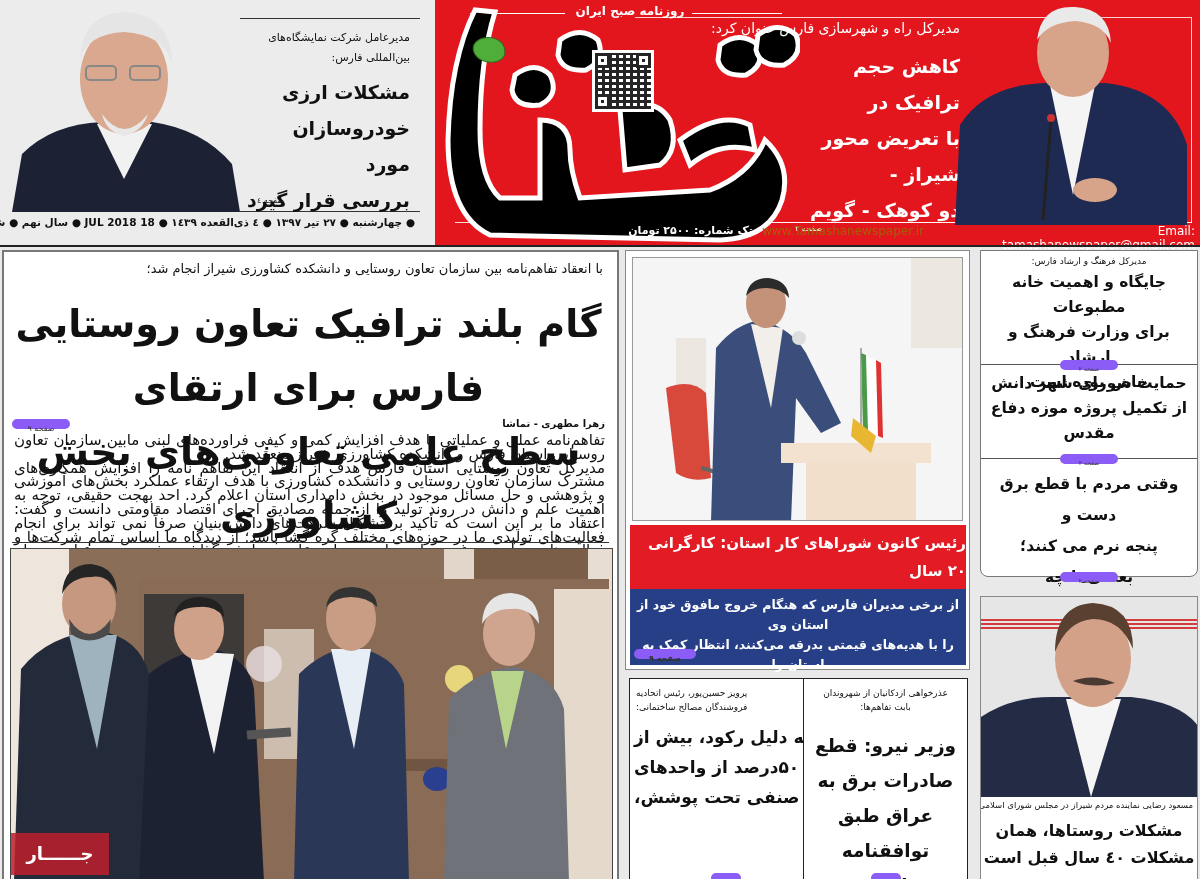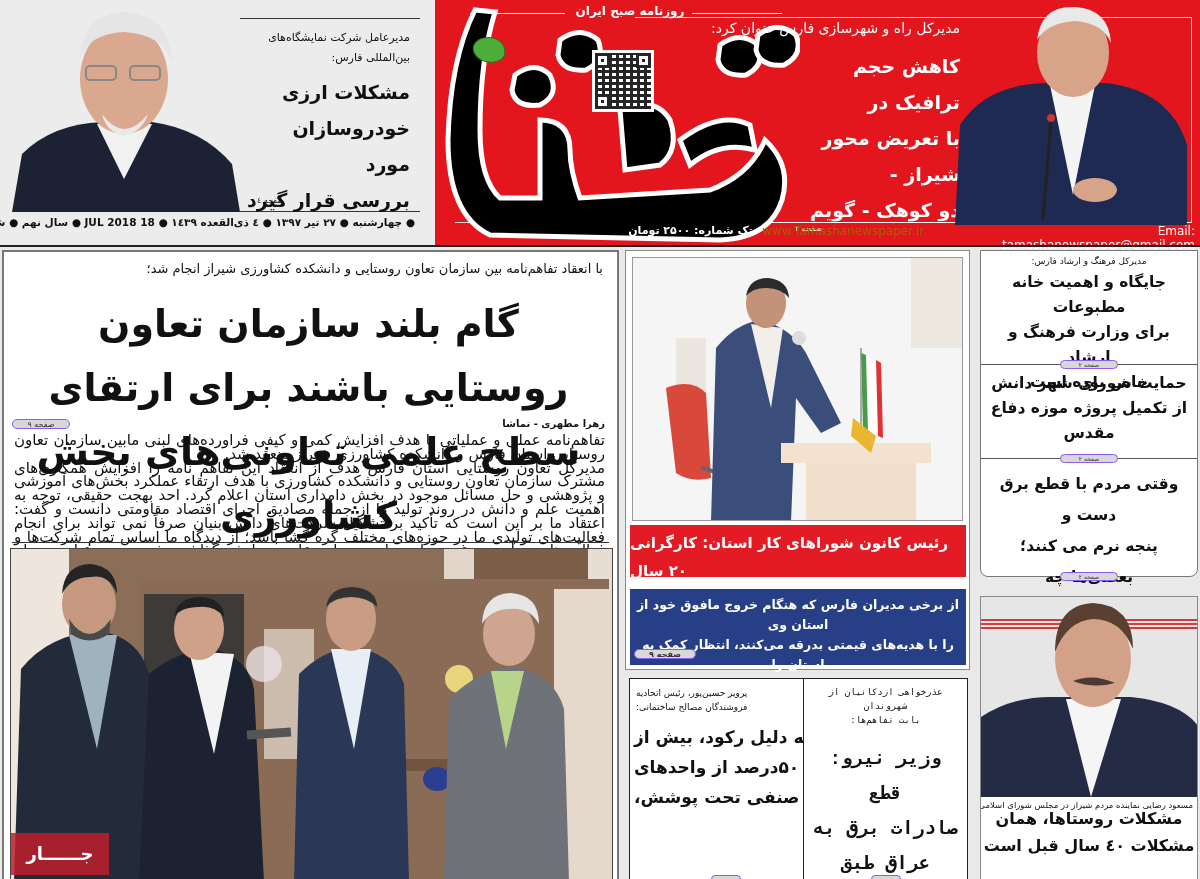--- a/index.html
+++ b/index.html
@@ -44,54 +44,54 @@
   .grey-story .headline { font-weight: bold; font-size: 19px; line-height: 36px; margin-top: 6px; }
   .grey-story .page-ref { font-size: 8px; position: absolute; left: 12px; top: 168px; }
   .dateline { position: absolute; left: 30px; top: 216px; width: 385px; font-size: 10.5px; font-weight: bold; text-align: right; white-space: nowrap; }
   .mast-bottom-rule { position: absolute; left: 0; top: 245px; width: 1200px; height: 2px; background: #222; }
 
   
   .main-story { position: absolute; left: 2px; top: 250px; width: 617px; height: 629px; background: #fff; border: 2px solid #777; border-bottom: none; }
   .ms-kicker { position: absolute; left: 10px; right: 14px; top: 9px; font-size: 13px; text-align: right; }
   .ms-headline { position: absolute; left: 6px; right: 10px; top: 40px; font-family: "DejaVu Sans", sans-serif; font-weight: bold; font-size: 38px; line-height: 64px; text-align: center; letter-spacing: -1px; }
   .ms-byline { position: absolute; right: 12px; top: 166px; font-size: 10px; font-weight: bold; }
-  .page-badge { display: inline-block; background: #d8d8d8; border: 1px solid #8b5cf6; border-radius: 5px; font-size: 8px; color: #333; text-align: center; }
+  .page-badge { display: inline-block; background: #d8d8d8; border: 5px solid #8b5cf6; border-radius: 5px; font-size: 8px; color: #333; text-align: center; }
   .ms-badge { position: absolute; left: 8px; top: 167px; width: 58px; height: 10px; line-height: 9px; }
   .ms-body { position: absolute; left: 10px; right: 12px; top: 182px; font-size: 15px; line-height: 13.8px; text-align: justify; text-align-last: right; }
   .ms-rule { position: absolute; left: 8px; right: 8px; top: 290px; height: 1px; background: #333; }
   .ms-photo { position: absolute; left: 6px; top: 296px; width: 603px; height: 333px; background: linear-gradient(90deg, #efe6dd 0 9%, #8b6e58 9% 72%, #e2d6ca 72% 77%, #7a5e48 77% 96%, #e8ddd2 96%); overflow: hidden; border: 1px solid #444; border-bottom: none; }
   .watermark { position: absolute; left: 0; bottom: 6px; width: 98px; height: 42px; background: rgba(190,30,45,0.85); color: #fff; font-size: 18px; font-weight: bold; text-align: center; line-height: 42px; }
 
   
   .center-top { position: absolute; left: 625px; top: 250px; width: 345px; height: 420px; background: #fff; border: 1px solid #888; }
   .ct-photo { position: absolute; left: 6px; top: 6px; width: 331px; height: 264px; border: 1px solid #999; background: linear-gradient(180deg, #f7f7f7 0%, #f2f2f2 70%, #e8e8e8 100%); overflow: hidden; }
-  .red-box { position: absolute; left: 4px; top: 274px; width: 336px; height: 52px; background: #e21b24; color: #fff; font-weight: bold; font-size: 15px; line-height: 28px; text-align: left; padding-top: 4px; }
+  .red-box { position: absolute; left: 4px; top: 274px; width: 336px; height: 64px; background: #e21b24; color: #fff; font-weight: bold; font-size: 15px; line-height: 28px; text-align: right; padding-top: 4px; }
   .blue-box { position: absolute; left: 4px; top: 338px; width: 336px; height: 76px; background: #263f86; color: #fff; font-weight: bold; font-size: 12.5px; line-height: 20px; text-align: center; padding-top: 6px; }
   .blue-box .badge { position: absolute; left: 4px; bottom: 6px; width: 62px; height: 10px; line-height: 9px; }
 
   .center-bottom-left { position: absolute; left: 629px; top: 678px; width: 194px; height: 201px; background: #fff; border: 1.5px solid #222; border-bottom: none; text-align: left; }
-  .center-bottom-right { position: absolute; left: 803px; top: 678px; width: 165px; height: 201px; background: #fff; border: 1.5px solid #222; border-bottom: none; text-align: center; font-family: Liberation Mono, monospace; }
+  .center-bottom-right { position: absolute; left: 803px; top: 678px; width: 165px; height: 201px; background: #fff; border: 1.5px solid #222; border-bottom: none; text-align: center; }
   .cb-kicker { font-size: 9px; line-height: 14px; margin-top: 7px; padding: 0 6px; }
   .cb-headline { font-weight: bold; font-size: 17px; line-height: 30px; margin-top: 8px; padding: 0 4px; }
   .cb-badge { position: absolute; left: 50%; bottom: -4px; transform: translateX(-50%); width: 30px; height: 8px; }
 
   
   .right-top { position: absolute; left: 980px; top: 250px; width: 218px; height: 327px; background: #fff; border: 1px solid #777; border-radius: 0 0 8px 8px; text-align: center; }
   .rt-item { position: absolute; left: 0; right: 0; }
   .rt-kicker { font-size: 9px; margin-top: 5px; }
   .rt-headline { font-weight: bold; font-size: 15.5px; line-height: 25px; padding: 0 6px; }
   .rt-divider { position: absolute; left: 0; right: 0; height: 1px; background: #555; }
   .rt-badge { position: absolute; left: 50%; transform: translateX(-50%); width: 58px; height: 9px; line-height: 8px; font-size: 6px; }
 
   .right-bottom { position: absolute; left: 980px; top: 596px; width: 218px; height: 283px; background: #fff; border: 1px solid #888; border-bottom: none; overflow: hidden; }
   .rb-photo { position: absolute; left: 0; top: 0; width: 218px; height: 200px; background: #e6e6e6; overflow: hidden; }
   .rb-stripes { position: absolute; left: 0; right: 0; top: 22px; height: 10px; border-top: 2px solid #d43c3c; border-bottom: 2px solid #d43c3c; }
   .rb-stripes::after { content: ""; position: absolute; left: 0; right: 0; top: 2px; height: 2px; background: #d43c3c; }
   .rb-kicker { position: absolute; left: 2px; right: 4px; top: 203px; font-size: 8.5px; text-align: right; white-space: nowrap; }
-  .rb-headline { position: absolute; left: 0; right: 0; top: 208px; font-weight: bold; font-size: 16px; line-height: 27px; text-align: center; }
+  .rb-headline { position: absolute; left: 0; right: 0; top: 220px; font-weight: bold; font-size: 16px; line-height: 27px; text-align: center; }
 </style>
 </head>
 <body>
 
 <div class="masthead">
 
   <div class="grey-frame"></div>
   <div class="grey-photo">
     <svg width="228" height="208" viewBox="0 0 228 208">
       <rect width="228" height="208" fill="#ececec"></rect>
@@ -175,21 +175,21 @@
   <div class="price">تک شماره: ۲۵۰۰ تومان</div>
   <div class="site-url">www.Tamashanewspaper.ir</div>
   <div class="email">Email: tamashanewspaper@gmail.com</div>
 
   <div class="mast-bottom-rule"></div>
 </div>
 
 <div class="main-story">
   <div class="ms-kicker">با انعقاد تفاهم‌نامه بین سازمان تعاون روستایی و دانشکده کشاورزی شیراز انجام شد؛</div>
   <div class="ms-headline">
-    <div>گام بلند سازمان تعاون روستایی باشند برای ارتقای</div>
+    <div>گام بلند ترافیک تعاون روستایی فارس برای ارتقای</div>
     <div>سطح علمی تعاونی‌های بخش کشاورزی</div>
   </div>
   <div class="ms-byline">زهرا مطهری - تماشا</div>
   <div class="page-badge ms-badge">صفحه ۹</div>
   <div class="ms-body">
     <p>تفاهم‌نامه عملی و عملیاتی با هدف افزایش کمی و کیفی فراورده‌های لبنی مابین سازمان تعاون روستایی استان فارس و دانشکده کشاورزی شیراز منعقد شد.</p>
     <p>مدیرکل تعاون روستایی استان فارس هدف از انعقاد این تفاهم نامه را افزایش همکاری‌های مشترک سازمان تعاون روستایی و دانشکده کشاورزی با هدف ارتقاء عملکرد بخش‌های آموزشی و پژوهشی و حل مسائل موجود در بخش دامداری استان اعلام کرد. احد بهجت حقیقی، توجه به اهمیت علم و دانش در روند تولید را از جمله مصادیق اجرای اقتصاد مقاومتی دانست و گفت: اعتقاد ما بر این است که تأکید بر تشکیل شرکت‌های دانش بنیان صرفاً نمی تواند برای انجام فعالیت‌های تولیدی ما در حوزه‌های مختلف گره گشا باشد؛ از دیدگاه ما اساس تمام شرکت‌ها و فعالیت‌های دولتی و غیر دولتی باید بر پایه علم و دانش گذاشته شود و به عبارتی تمام شرکت‌های ما دانش بنیان باشند. وی با عنوان اینکه مجامع علمی و دانشگاهی بخشی از سیکل مدیریت در بخش دولتی و غیر دولتی محسوب می‌شوند گفت: این بخش علی رغم اهمیت زیادی که دارد تا کنون به صورت بالقوه باقی مانده است؛ ارتباط مطلوبی بین بخش‌های اجرایی و دانشگاه ایجاد نشده و این مهم حلقه مفقودهٔ بسیاری از بخش‌های اقتصادی و حوزه‌های تولیدی ما است.</p>
   </div>
   <div class="ms-rule"></div>
 

